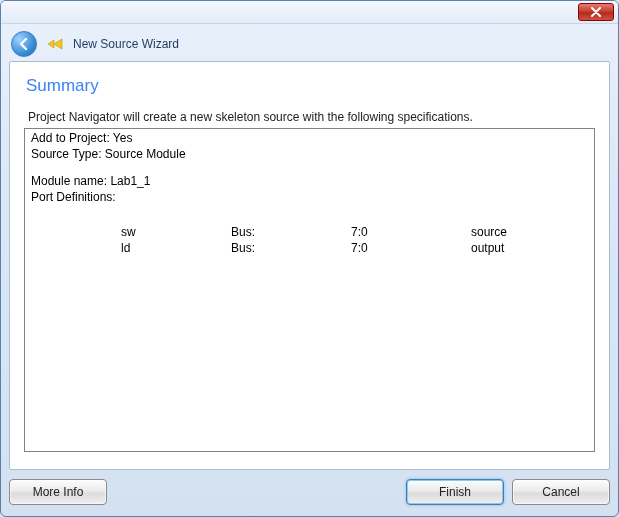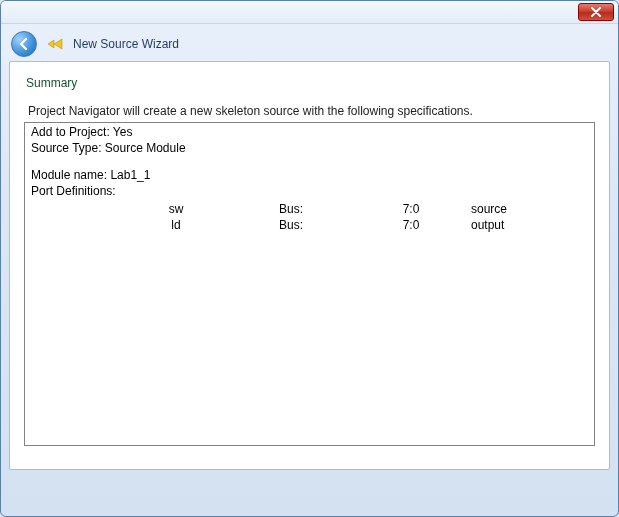--- a/index.html
+++ b/index.html
@@ -90,22 +90,22 @@
     top: 60px;
     bottom: 46px;
     background: #ffffff;
     border: 1px solid #a9bdd6;
     border-radius: 2px;
     padding: 14px 14px 10px 14px;
     box-sizing: border-box;
   }
 
   .summary-title {
-    color: #14532d;
-    font-size: 12px;
+    color: #3b82f6;
+    font-size: 17px;
     font-weight: 400;
     margin: 0 0 14px 2px;
   }
 
   .intro {
     color: #222;
     margin: 0 0 4px 4px;
   }
 
   .details-box {
@@ -115,22 +115,21 @@
     box-sizing: border-box;
     font-size: 12px;
     color: #000;
     line-height: 1.3;
     overflow: hidden;
   }
 
   .kv-line { white-space: pre; }
 
   .port-table {
-    margin-top: 3px;
-    text-align: center;
+    margin-top: 20px;
   }
   .port-row {
     display:flex;
   }
   .port-row span{
     display:inline-block;
   }
   .col-indent{width:90px;}
   .col-name{width:110px;}
   .col-bus{width:120px;}
@@ -222,14 +221,20 @@
           <span class="col-indent"></span>
           <span class="col-name">ld</span>
           <span class="col-bus">Bus:</span>
           <span class="col-range">7:0</span>
           <span class="col-dir">output</span>
         </div>
       </div>
     </div>
   </div>
 
+  <div class="buttons">
+    <div class="btn">More Info</div>
+    <div class="spacer"></div>
+    <div class="btn primary">Finish</div>
+    <div class="btn">Cancel</div>
+  </div>
 
 </div>
 
 </body></html>

